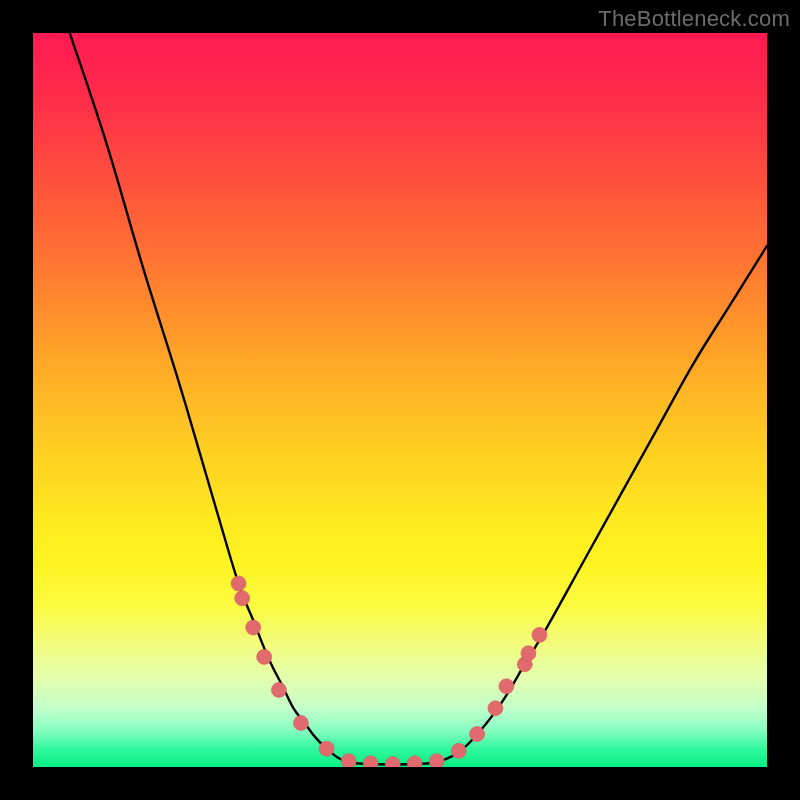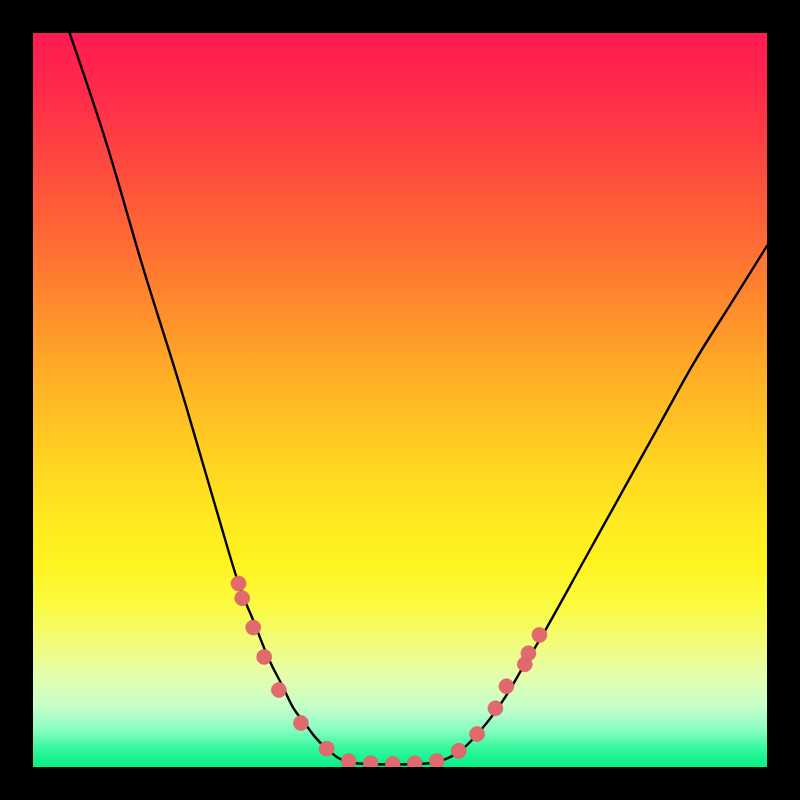--- a/index.html
+++ b/index.html
@@ -95,13 +95,14 @@
           <circle cx="444.07" cy="700.97" r="7.5" fill="#e06a6d" stroke="#d85c60" stroke-width="0.6"></circle>
           <circle cx="462.42" cy="675.28" r="7.5" fill="#e06a6d" stroke="#d85c60" stroke-width="0.6"></circle>
           <circle cx="473.43" cy="653.26" r="7.5" fill="#e06a6d" stroke="#d85c60" stroke-width="0.6"></circle>
           <circle cx="491.78" cy="631.24" r="7.5" fill="#e06a6d" stroke="#d85c60" stroke-width="0.6"></circle>
           <circle cx="495.45" cy="620.23" r="7.5" fill="#e06a6d" stroke="#d85c60" stroke-width="0.6"></circle>
           <circle cx="506.46" cy="601.88" r="7.5" fill="#e06a6d" stroke="#d85c60" stroke-width="0.6"></circle>
         </g>
     </svg>
   </div>
 
+  <div class="watermark">TheBottleneck.com</div>
 </div>
 
 </body></html>

